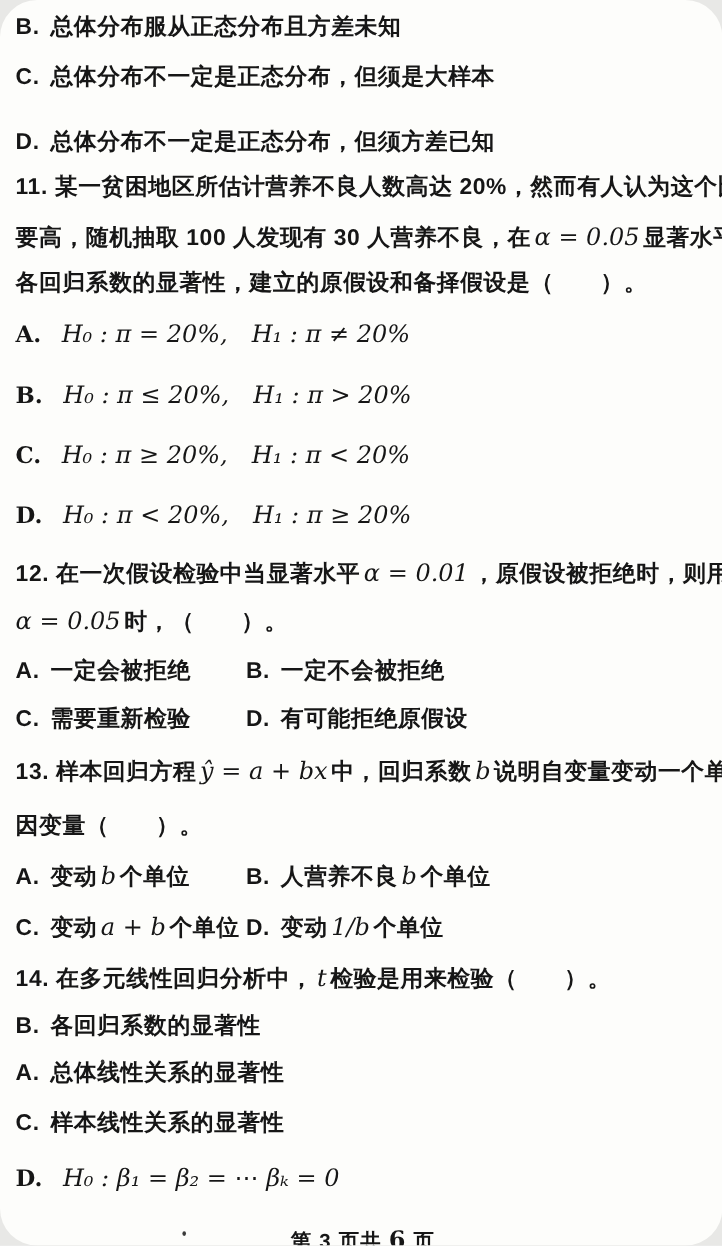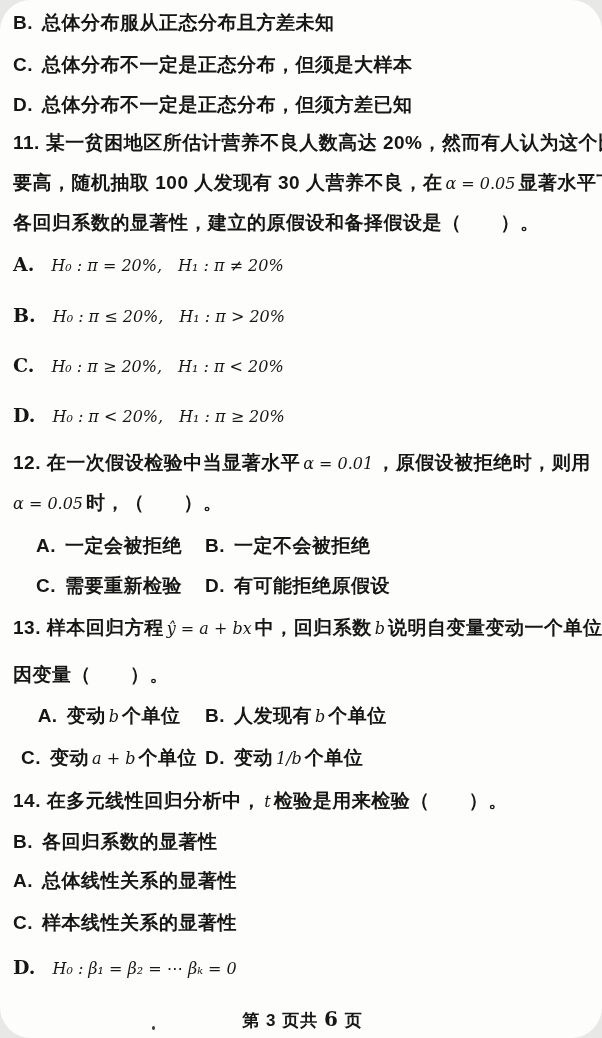--- a/index.html
+++ b/index.html
@@ -10,39 +10,39 @@
     font-family:"Liberation Sans",sans-serif;
     border-radius:31px;
   }
   .ln{white-space:nowrap;height:26px;line-height:26px;font-size:19px;font-weight:700;letter-spacing:.5px;}
   .lbl{margin-right:9px;}
   
   .fln{white-space:nowrap;height:28px;line-height:28px;font-weight:400;letter-spacing:0;
        font-family:"DejaVu Serif","Liberation Serif",serif;font-size:20px;}
   .lblf{font-family:"DejaVu Serif","Liberation Serif",serif;font-weight:600;margin-right:14px;font-size:19px;}
   .m{font-family:"DejaVu Serif","DejaVu Sans","Liberation Serif",serif;font-style:italic;
-     font-weight:400;font-size:16px;letter-spacing:0;padding:0 3px;}
-  .row{display:flex;text-align:center;}
+     font-weight:400;font-size:20px;letter-spacing:0;padding:0 3px;}
+  .row{display:flex;}
   .c1{width:192px;}
   .footer{margin-top:24px;height:26px;line-height:26px;text-align:center;font-size:17px;font-weight:700;letter-spacing:1px;}
   .footer .num{font-size:20px;font-weight:900;font-family:"DejaVu Serif",serif;}
   .speck{position:absolute;background:#3a3a3a;border-radius:50%;}
 </style>
 </head>
 <body>
 
 <div class="page">
 
   <div class="ln" style="margin-top:10px">
     <span class="lbl">B.</span><span>总体分布服从正态分布且方差未知</span>
   </div>
   <div class="ln" style="margin-top:16px">
     <span class="lbl">C.</span><span>总体分布不一定是正态分布，但须是大样本</span>
   </div>
-  <div class="ln" style="margin-top:14px">
+  <div class="ln" style="margin-top:28px">
     <span class="lbl">D.</span><span>总体分布不一定是正态分布，但须方差已知</span>
   </div>
 
   <div class="ln" style="margin-top:12px">
     <span>11. 某一贫困地区所估计营养不良人数高达 20%，然而有人认为这个比例还</span>
   </div>
   <div class="ln" style="margin-top:14px">
     <span>要高，随机抽取 100 人发现有 30 人营养不良，在</span><span class="m">α = 0.05</span><span>显著水平下，欲</span>
   </div>
   <div class="ln" style="margin-top:14px">
@@ -88,21 +88,21 @@
     <span>13. 样本回归方程</span><span class="m">ŷ = a + bx</span><span>中，回归系数</span><span class="m">b</span><span>说明自变量变动一个单位时，</span>
   </div>
   <div class="ln" style="margin-top:21px">
     <span>因变量（　　）。</span>
   </div>
   <div class="row ln" style="margin-top:15px">
     <div class="c1">
       <span class="lbl">A.</span><span>变动</span><span class="m">b</span><span>个单位</span>
     </div>
     <div>
-      <span class="lbl">B.</span><span>人发现有</span><span class="m">b</span><span>个单位</span>
+      <span class="lbl">B.</span><span>人营养不良</span><span class="m">b</span><span>个单位</span>
     </div>
   </div>
   <div class="row ln" style="margin-top:16px">
     <div class="c1">
       <span class="lbl">C.</span><span>变动</span><span class="m">a + b</span><span>个单位</span>
     </div>
     <div>
       <span class="lbl">D.</span><span>变动</span><span class="m">1/b</span><span>个单位</span>
     </div>
   </div>

